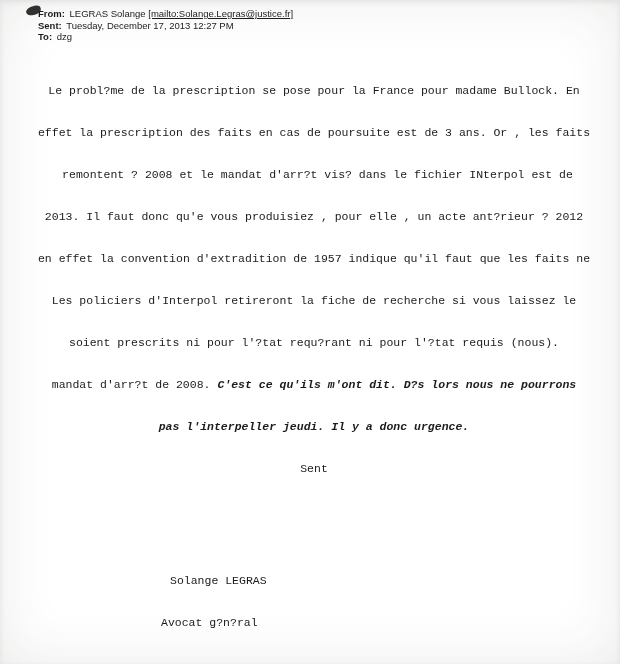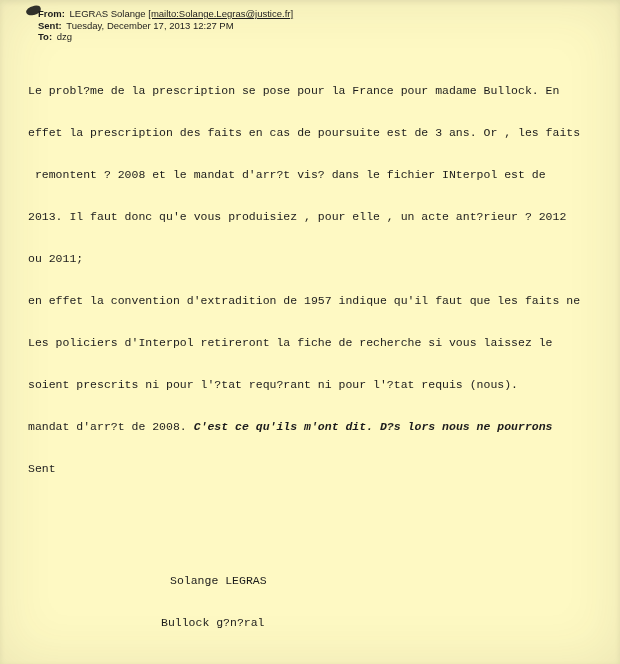--- a/index.html
+++ b/index.html
@@ -5,21 +5,21 @@
   html, body {
     margin: 0;
     padding: 0;
     background: #c9c8c4;
   }
   .page {
     position: relative;
     width: 620px;
     height: 664px;
     box-sizing: border-box;
-    background: #fef9c3;
+    background: #ffffff;
     color: #1c1c1c;
     padding: 8px 20px 0 22px;
     overflow: hidden;
     box-shadow: inset 0 0 55px rgba(70, 62, 48, 0.10), inset 0 2px 6px rgba(0,0,0,0.08);
     font-smooth: never;
   }
   .smudge {
     position: absolute;
     left: 26px;
     top: 6px;
@@ -39,21 +39,21 @@
   }
   .lbl { font-weight: bold; margin-right: 2px; }
   .link { text-decoration: underline; }
   
   .mono {
     font-family: "Liberation Mono", "DejaVu Sans Mono", monospace;
     font-size: 11.5px;
     line-height: 14px;
     white-space: pre;
   }
-  .body1 { margin-top: 13px; margin-left: 6px; }
+  .body1 { margin-top: 13px; margin-left: 6px; text-align: center; }
   .it { font-style: italic; font-weight: bold; }
   .sig { margin-top: 14px; margin-left: 6px; }
   .sig div:nth-of-type(1) { padding-left: 142px; margin-top: 28px; }
   .sig div:nth-of-type(2) { padding-left: 133px; }
   .sig div:nth-of-type(3) { padding-left: 90px; }
   .sig div:nth-of-type(4) { padding-left: 56px; }
   .sig div:nth-of-type(5) { padding-left: 107px; }
   .sig div:nth-of-type(6) { padding-left: 90px; }
   .sig div:nth-of-type(7) { padding-left: 90px; }
 </style>
@@ -78,31 +78,31 @@
       <span class="lbl">To:</span>
       <span>dzg</span>
     </div>
   </div>
 
   <div class="mono body1">
     <div><span>Le probl?me de la prescription se pose pour la France pour madame Bullock. En</span></div>
     <div><span>effet la prescription des faits en cas de poursuite est de 3 ans. Or , les faits</span></div>
     <div><span> remontent ? 2008 et le mandat d'arr?t vis? dans le fichier INterpol est de</span></div>
     <div><span>2013. Il faut donc qu'e vous produisiez , pour elle , un acte ant?rieur ? 2012</span></div>
-    <div><span>ou 2011;</span></div>
     <div><span>en effet la convention d'extradition de 1957 indique qu'il faut que les faits ne</span></div>
     <div><span>Les policiers d'Interpol retireront la fiche de recherche si vous laissez le</span></div>
     <div><span>soient prescrits ni pour l'?tat requ?rant ni pour l'?tat requis (nous).</span></div>
     <div><span>mandat d'arr?t de 2008. </span><span class="it">C'est ce qu'ils m'ont dit. D?s lors nous ne pourrons</span></div>
+    <div><span class="it">pas l'interpeller jeudi. Il y a donc urgence.</span></div>
     <div><span>Sent</span></div>
   </div>
 
   <div class="mono sig">
     <div>Solange LEGRAS</div>
-    <div>Bullock g?n?ral</div>
+    <div>Avocat g?n?ral</div>
     
     
     
     
     
   </div>
 
 </div>
 
 </body></html>

